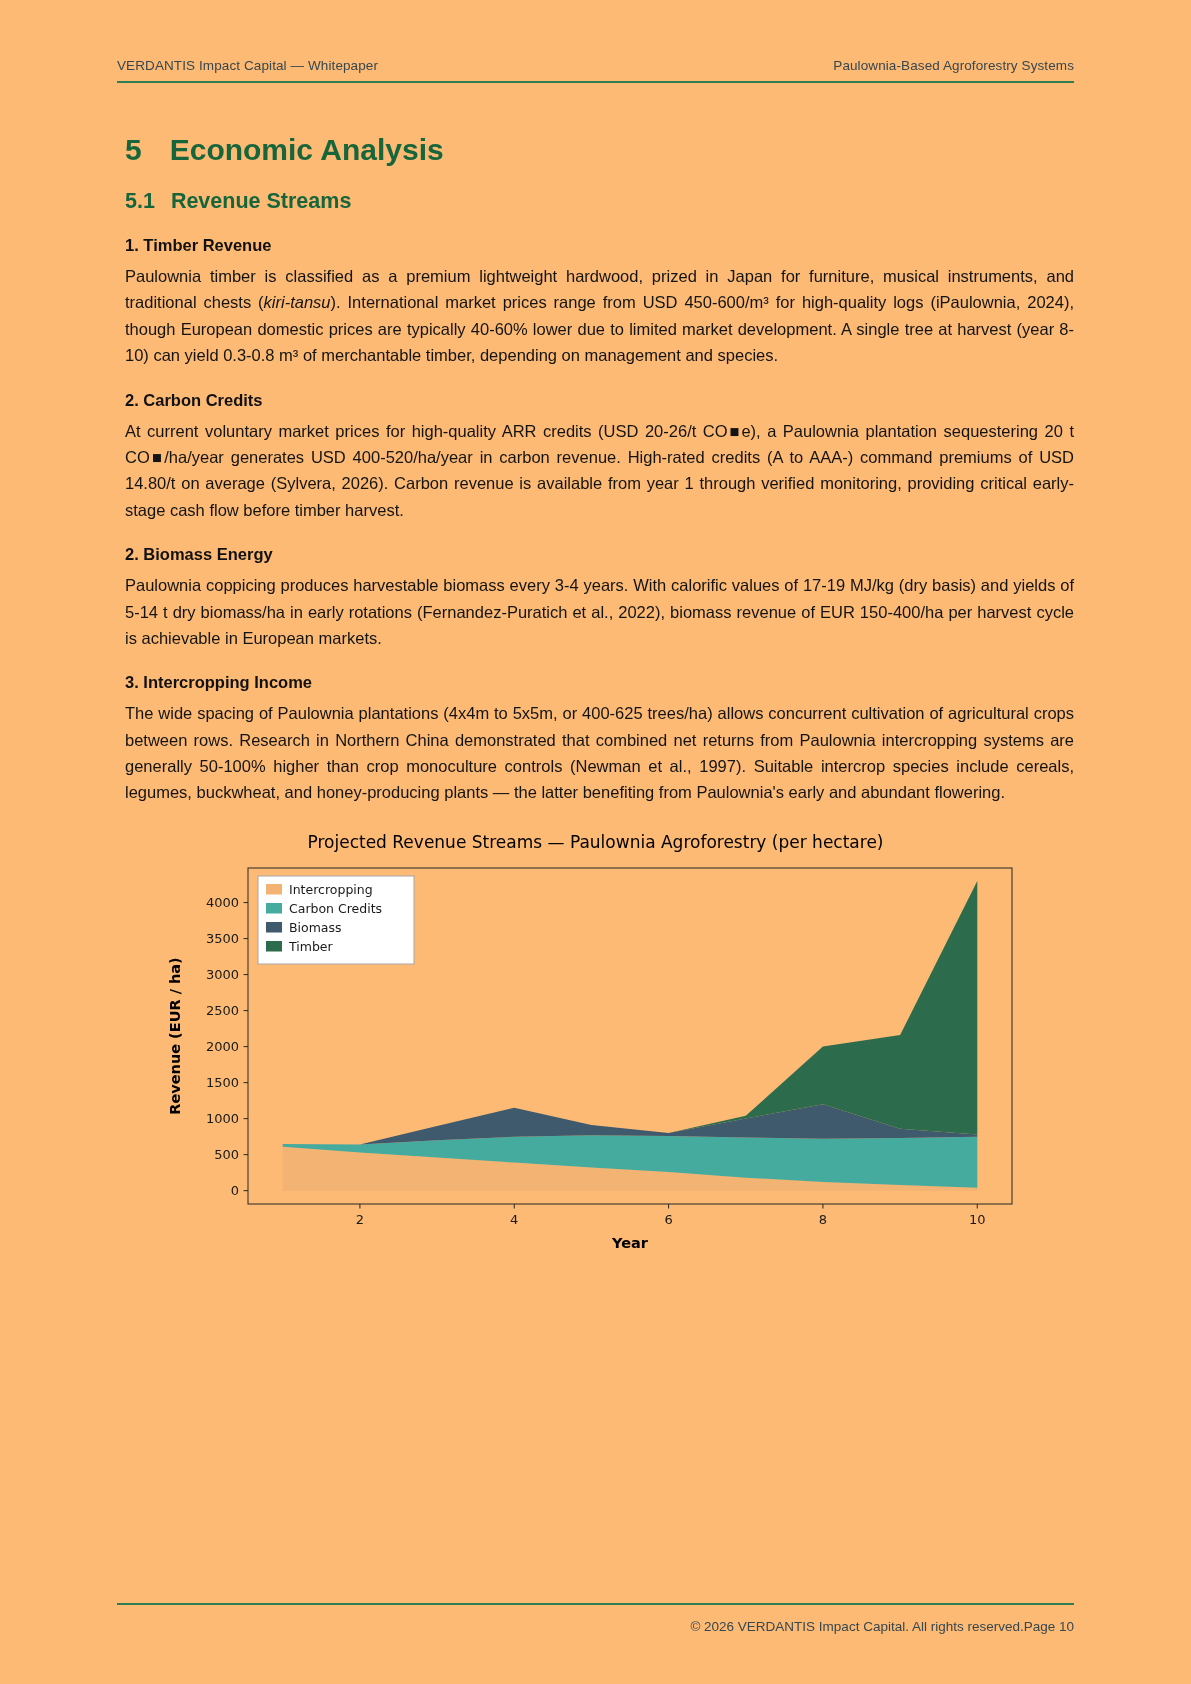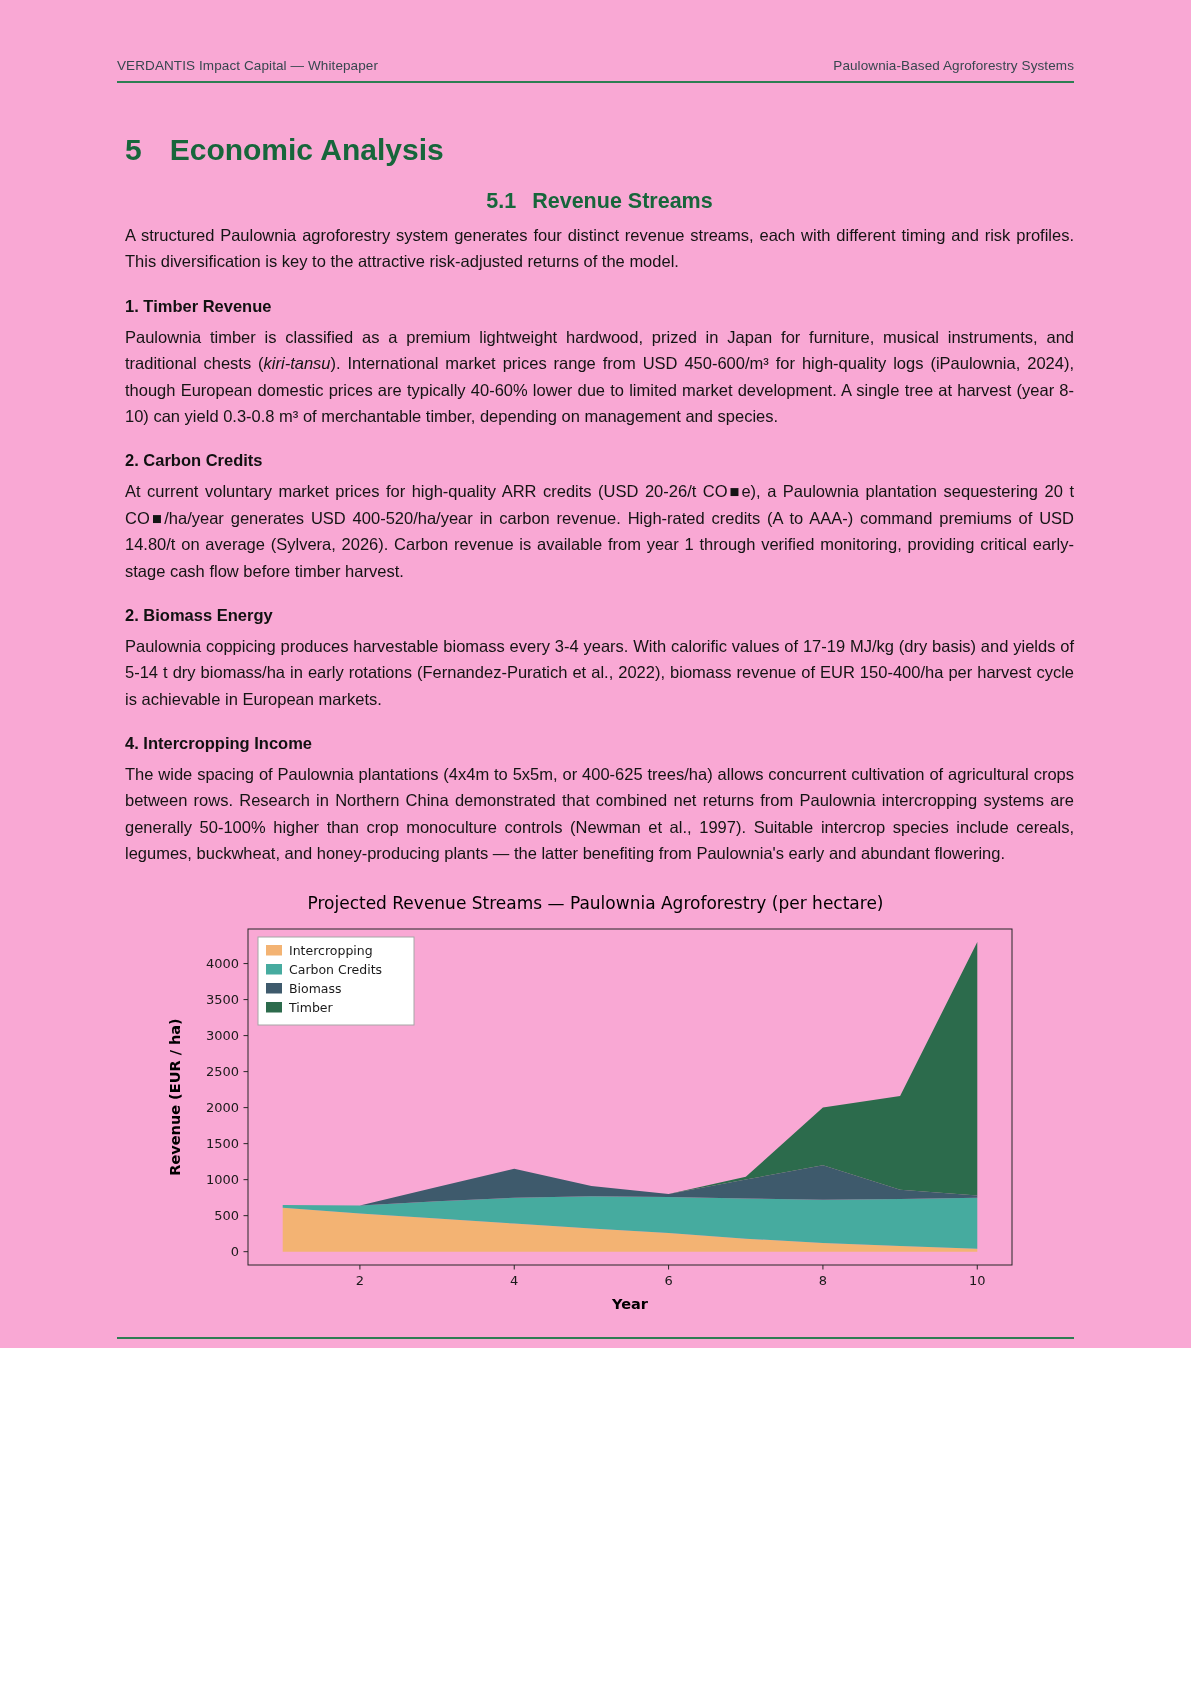--- a/index.html
+++ b/index.html
@@ -1,22 +1,22 @@
 <!DOCTYPE html>
 <html style="--heading: #17663b; --accent: #2e7d53;"><head>
 <meta charset="utf-8">
 <style>
   html,body { margin:0; padding:0; background:#ffffff; }
   .page {
     position:relative;
-    width:1191px; height:1348px;
+    width:1191px; height:1684px;
     margin:0 auto;
     box-sizing:border-box;
     padding:58px 117px 50px 117px;
-    background:#f9a8d4;
+    background:#fdba74;
     font-family:"Liberation Sans", sans-serif;
     color:#161616;
     display:flex; flex-direction:column;
   }
   .doc-header {
     display:flex; justify-content:space-between;
     font-size:13.5px; color:#37474f; letter-spacing:.1px;
   }
   .rule {
     border:none; border-top:2.5px solid var(--accent,#2e7d53);
@@ -26,21 +26,20 @@
   h1.sec-title {
     color:var(--heading,#17663b);
     font-size:30px; font-weight:bold;
     margin:50px 0 12px 8px;
   }
   h1 .sec-num { margin-right:28px; }
   h2.subsec-title {
     color:var(--heading,#17663b);
     font-size:21.5px; font-weight:bold;
     margin:22px 0 8px 8px;
-    text-align:center;
   }
   h2 .sec-num { margin-right:16px; }
   .body-copy p {
     font-size:16.5px; line-height:1.6;
     text-align:justify;
     margin:8px 0 16px 8px;
     color:#141414;
   }
   h3.stream-heading {
     font-size:16.5px; font-weight:bold;
@@ -81,32 +80,31 @@
   <main class="body-copy">
 
     <h1 class="sec-title">
       <span class="sec-num">5</span><span>Economic Analysis</span>
     </h1>
 
     <h2 class="subsec-title">
       <span class="sec-num">5.1</span><span>Revenue Streams</span>
     </h2>
 
-    <p>A structured Paulownia agroforestry system generates four distinct revenue streams, each with different timing and risk profiles. This diversification is key to the attractive risk-adjusted returns of the model.</p>
 
     <h3 class="stream-heading">1. Timber Revenue</h3>
     <p><span>Paulownia timber is classified as a premium lightweight hardwood, prized in Japan for furniture, musical instruments, and traditional chests (</span><em>kiri-tansu</em><span>). International market prices range from USD 450-600/m³ for high-quality logs (iPaulownia, 2024), though European domestic prices are typically 40-60% lower due to limited market development. A single tree at harvest (year 8-10) can yield 0.3-0.8 m³ of merchantable timber, depending on management and species.</span></p>
 
     <h3 class="stream-heading">2. Carbon Credits</h3>
     <p>At current voluntary market prices for high-quality ARR credits (USD 20-26/t CO■e), a Paulownia plantation sequestering 20 t CO■/ha/year generates USD 400-520/ha/year in carbon revenue. High-rated credits (A to AAA-) command premiums of USD 14.80/t on average (Sylvera, 2026). Carbon revenue is available from year 1 through verified monitoring, providing critical early-stage cash flow before timber harvest.</p>
 
     <h3 class="stream-heading">2. Biomass Energy</h3>
     <p>Paulownia coppicing produces harvestable biomass every 3-4 years. With calorific values of 17-19 MJ/kg (dry basis) and yields of 5-14 t dry biomass/ha in early rotations (Fernandez-Puratich et al., 2022), biomass revenue of EUR 150-400/ha per harvest cycle is achievable in European markets.</p>
 
-    <h3 class="stream-heading">4. Intercropping Income</h3>
+    <h3 class="stream-heading">3. Intercropping Income</h3>
     <p>The wide spacing of Paulownia plantations (4x4m to 5x5m, or 400-625 trees/ha) allows concurrent cultivation of agricultural crops between rows. Research in Northern China demonstrated that combined net returns from Paulownia intercropping systems are generally 50-100% higher than crop monoculture controls (Newman et al., 1997). Suitable intercrop species include cereals, legumes, buckwheat, and honey-producing plants — the latter benefiting from Paulownia's early and abundant flowering.</p>
 
     <figure class="chart-figure">
       <div class="chart-title">Projected Revenue Streams — Paulownia Agroforestry (per hectare)</div>
       <svg id="chart-svg" width="880" height="412" viewBox="0 0 880 412">
           <path d="M126.7,290.7 L203.9,296.5 L281.1,301.5 L358.2,306.6 L435.4,311.6 L512.6,315.9 L589.8,321.7 L666.9,326.0 L744.1,328.9 L821.3,331.8 L821.3,334.7 L744.1,334.7 L666.9,334.7 L589.8,334.7 L512.6,334.7 L435.4,334.7 L358.2,334.7 L281.1,334.7 L203.9,334.7 L126.7,334.7 Z" fill="#f3b373"></path>
           <path d="M126.7,287.9 L203.9,288.6 L281.1,284.3 L358.2,280.7 L435.4,279.2 L512.6,279.9 L589.8,281.4 L666.9,282.8 L744.1,282.1 L821.3,280.7 L821.3,331.8 L744.1,328.9 L666.9,326.0 L589.8,321.7 L512.6,315.9 L435.4,311.6 L358.2,306.6 L281.1,301.5 L203.9,296.5 L126.7,290.7 Z" fill="#46ab9f"></path>
           <path d="M126.7,287.9 L203.9,288.6 L281.1,269.9 L358.2,251.8 L435.4,269.1 L512.6,277.1 L589.8,262.6 L666.9,248.2 L744.1,272.7 L821.3,278.5 L821.3,280.7 L744.1,282.1 L666.9,282.8 L589.8,281.4 L512.6,279.9 L435.4,279.2 L358.2,280.7 L281.1,284.3 L203.9,288.6 L126.7,287.9 Z" fill="#3e5a6c"></path>
           <path d="M126.7,287.9 L203.9,288.6 L281.1,269.9 L358.2,251.8 L435.4,269.1 L512.6,277.1 L589.8,259.8 L666.9,190.6 L744.1,179.1 L821.3,25.0 L821.3,278.5 L744.1,272.7 L666.9,248.2 L589.8,262.6 L512.6,277.1 L435.4,269.1 L358.2,251.8 L281.1,269.9 L203.9,288.6 L126.7,287.9 Z" fill="#2c6b4c"></path>
           <rect x="92" y="12" width="764" height="336" fill="none" stroke="#262626" stroke-width="1"></rect>

